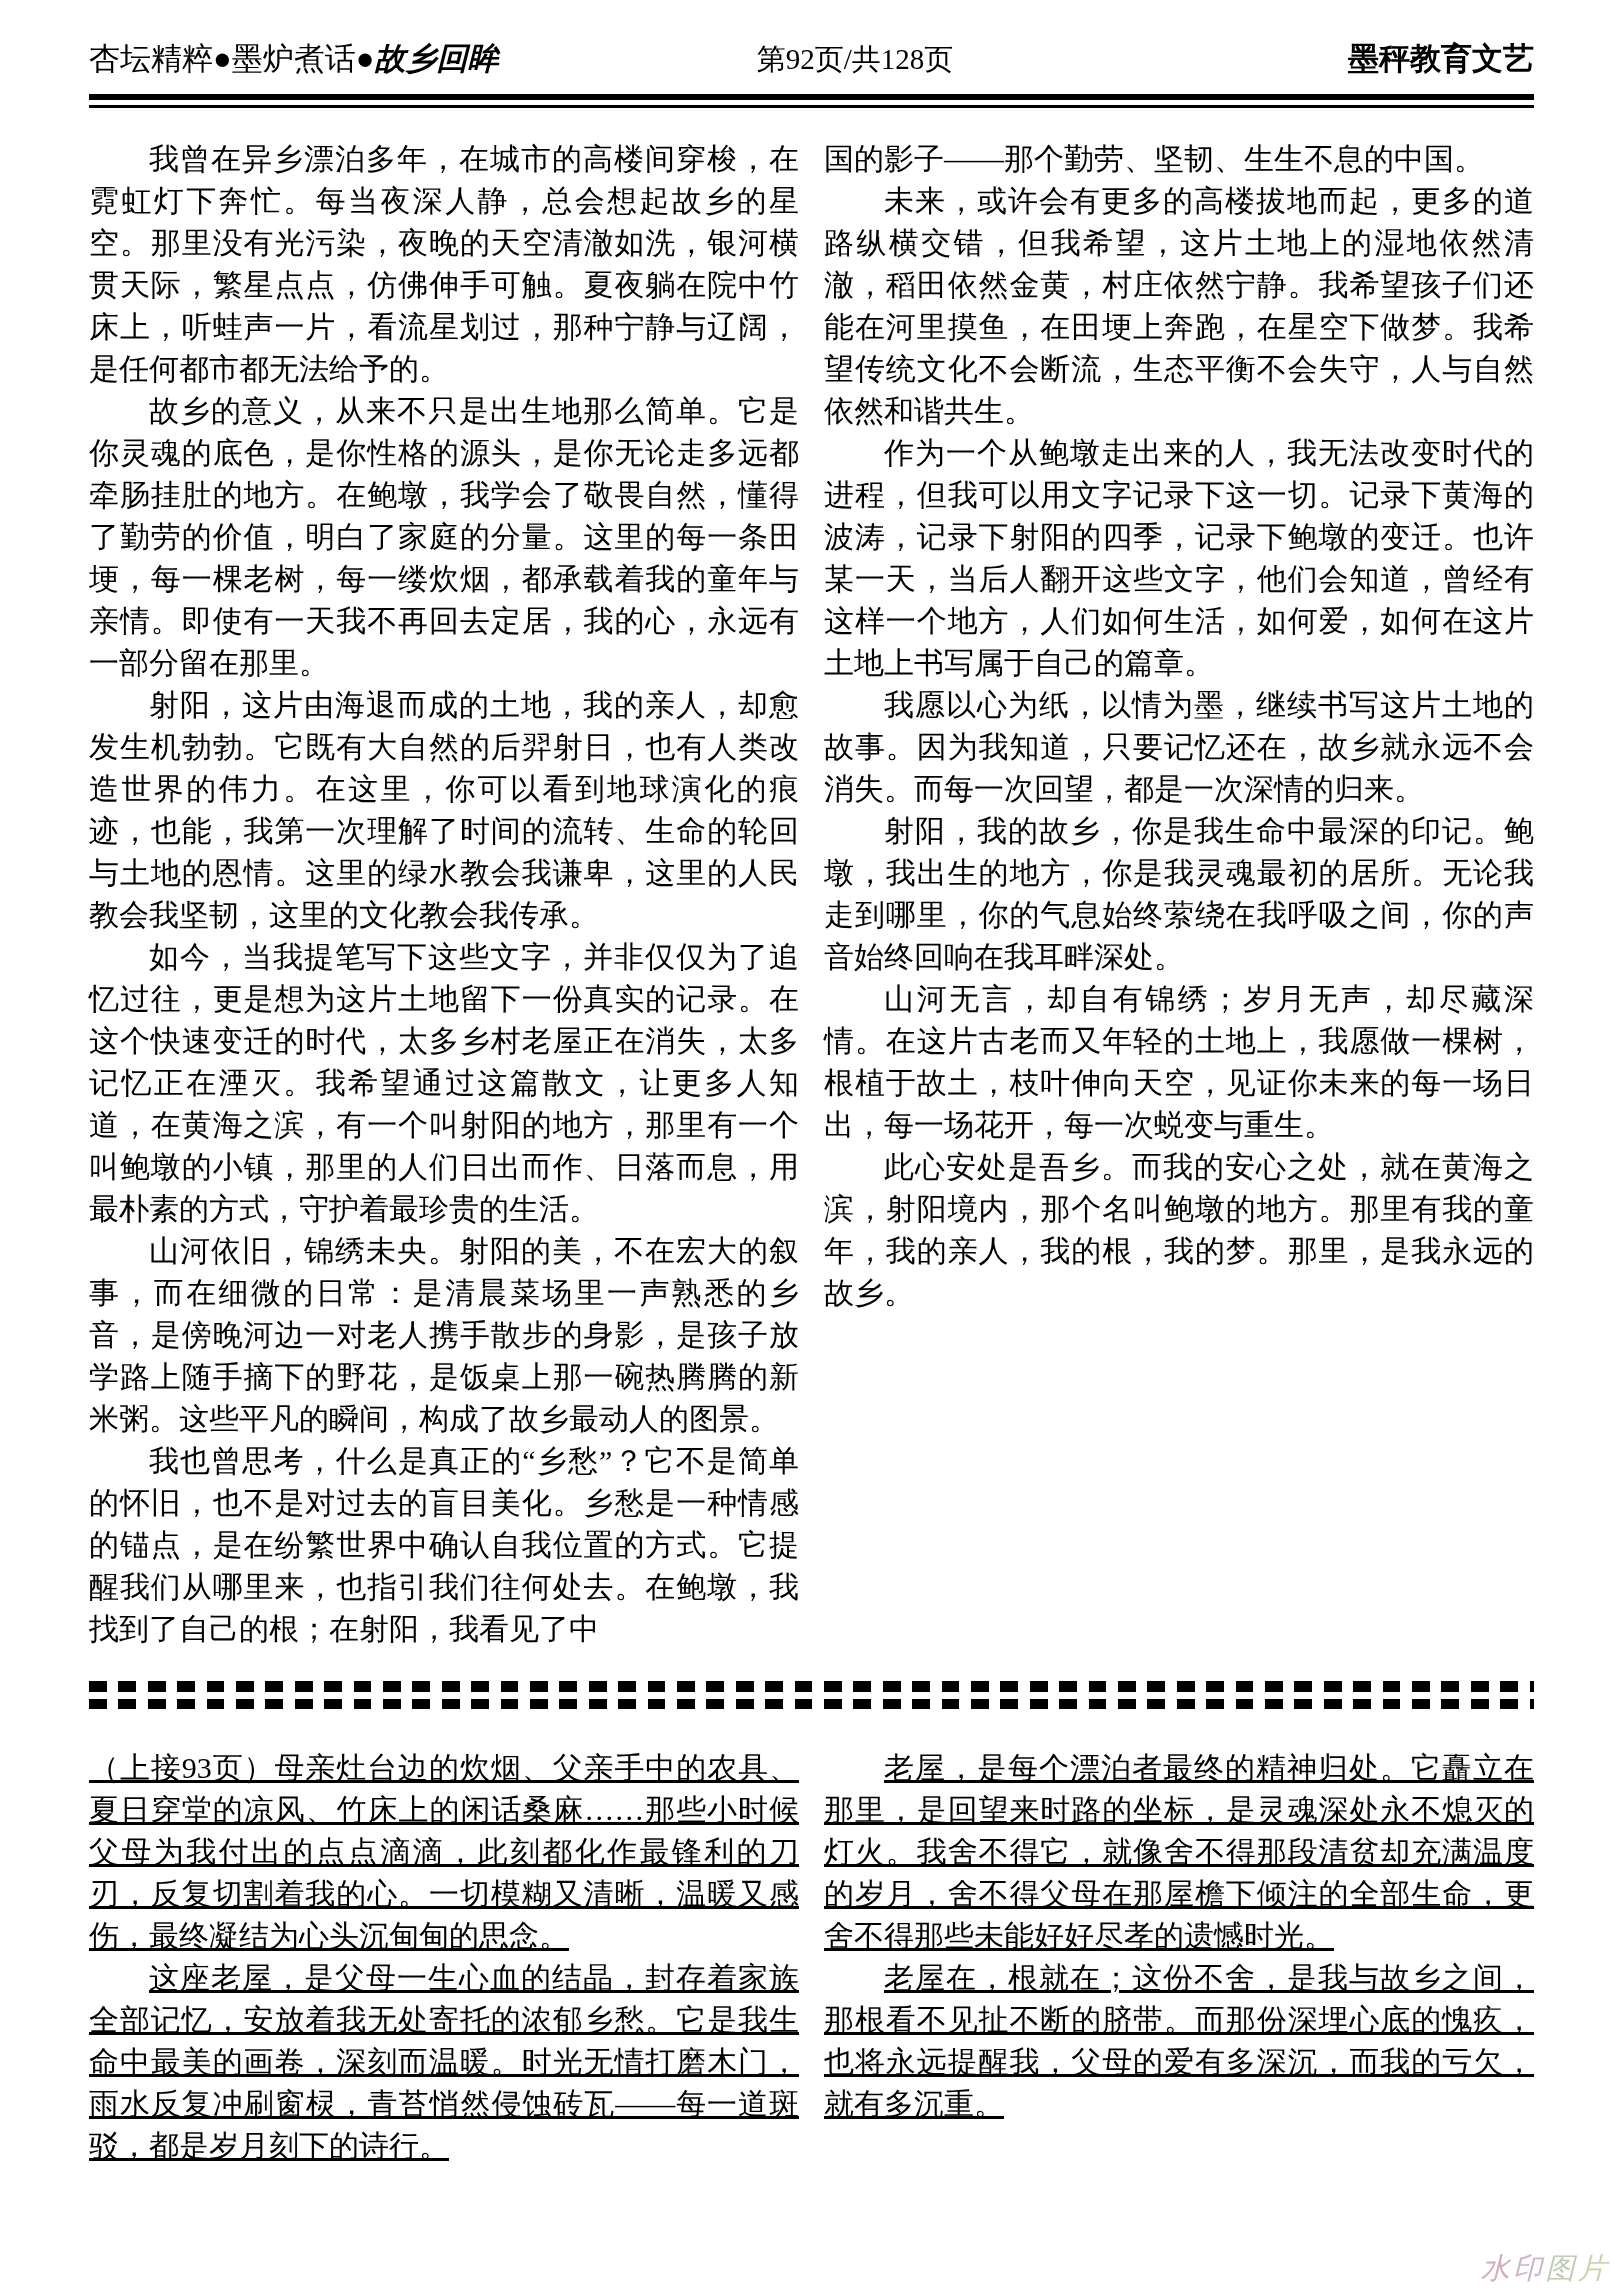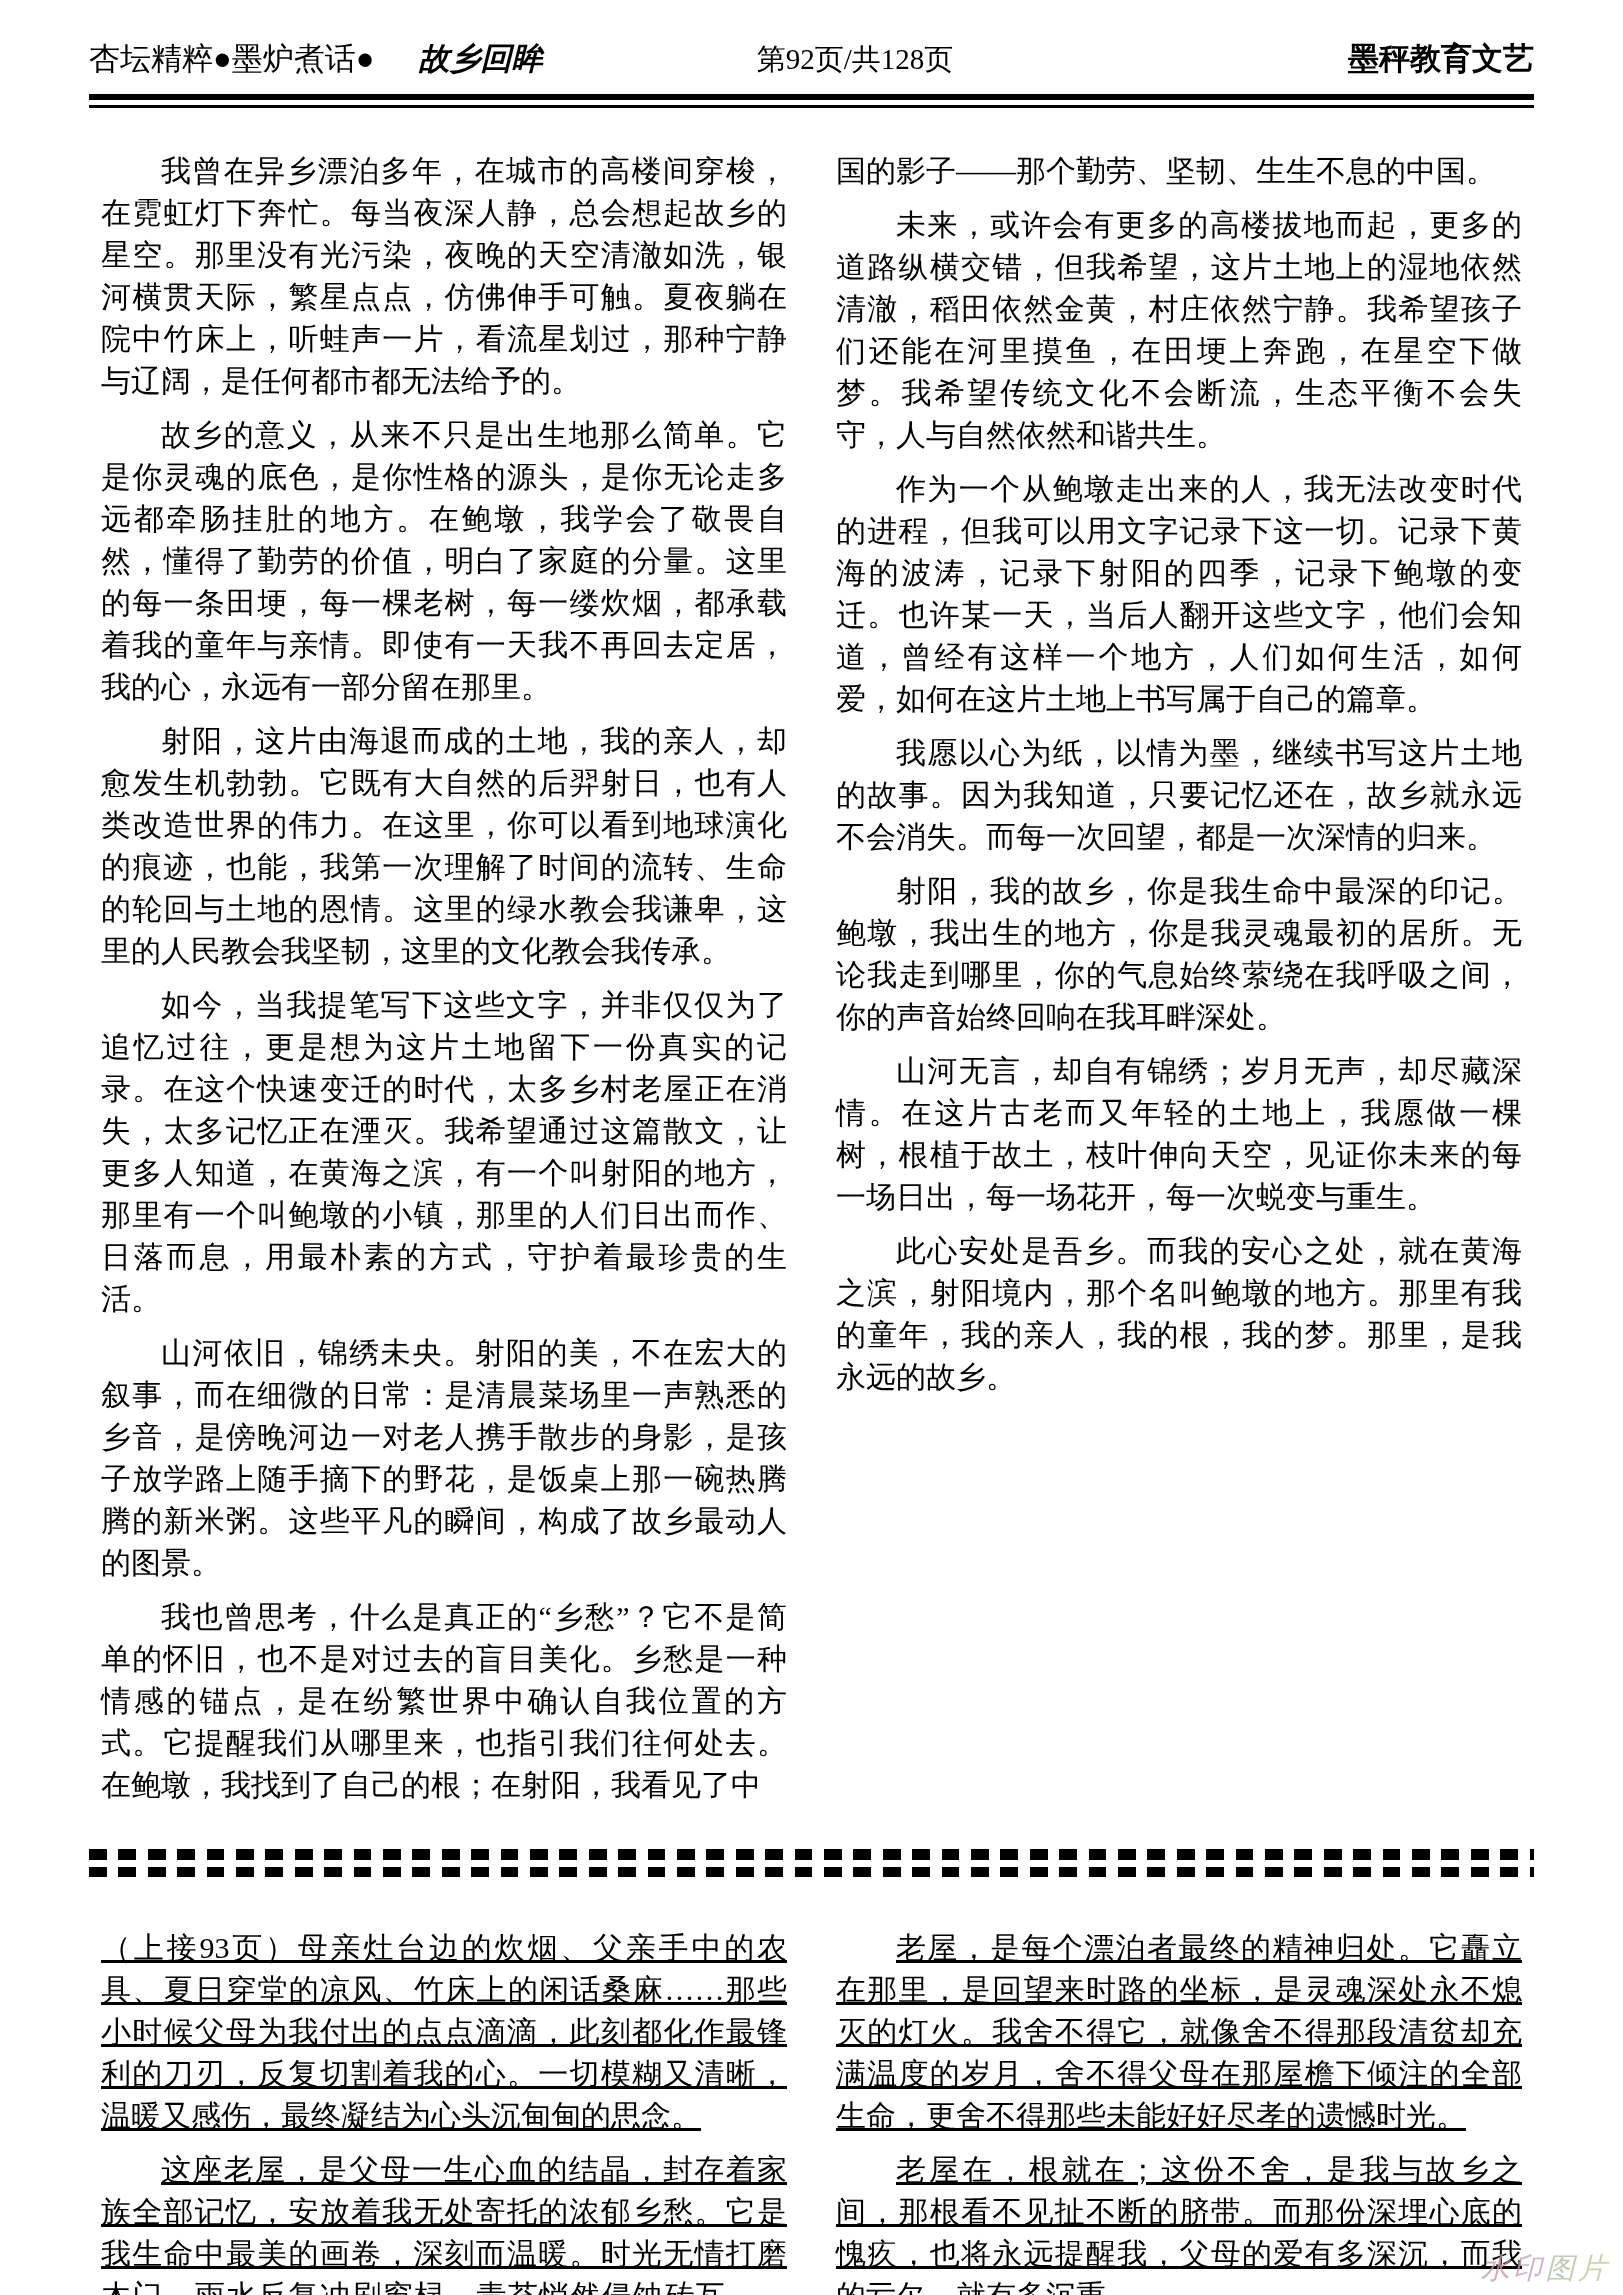--- a/index.html
+++ b/index.html
@@ -13,33 +13,33 @@
   }
   .inner {
     position:absolute;
     left:89px; top:38px;
     width:1445px;
   }
   
   .hdr { display:flex; align-items:baseline; }
   .hdr-left  { flex:1.15; font-size:31px; white-space:nowrap; }
   .hdr-bold  { font-family:"Liberation Sans", sans-serif; font-weight:normal; }
-  .hdr-script{ font-family:"DejaVu Serif", serif; font-style:italic; font-weight:bold;margin-left:44px; }
+  .hdr-script{ font-family:"DejaVu Serif", serif; font-style:italic; font-weight:bold; }
   .hdr-center{ flex:0 0 auto; font-size:29px; }
   .hdr-right { flex:1; text-align:right; font-family:"Liberation Sans", sans-serif;
                font-weight:bold; font-size:31px; white-space:nowrap; }
   .rule-thick { margin-top:14.4px; height:5.2px; background:#000; }
   .rule-thin  { margin-top:5.9px;  height:2.6px; background:#000; }
   
   .cols { display:flex; gap:25px; }
   .cols-top { margin-top:30px; }
   .cols-bottom { margin-top:38px;text-decoration:underline; }
   .col { width:711px; }
   .para {
-    margin:12px;
+    margin:0;
     font-size:30px;
     line-height:42px;
     text-align:justify;
     text-justify:inter-character;
     word-break:break-all;
     text-indent:2em;
   }
   .no-indent { text-indent:0; }
   
   .separator { margin-top:31px; }

